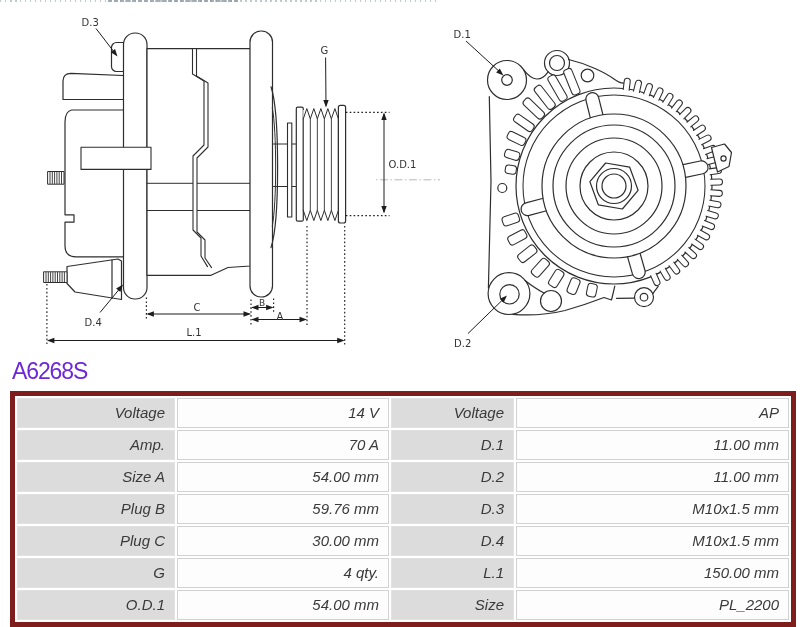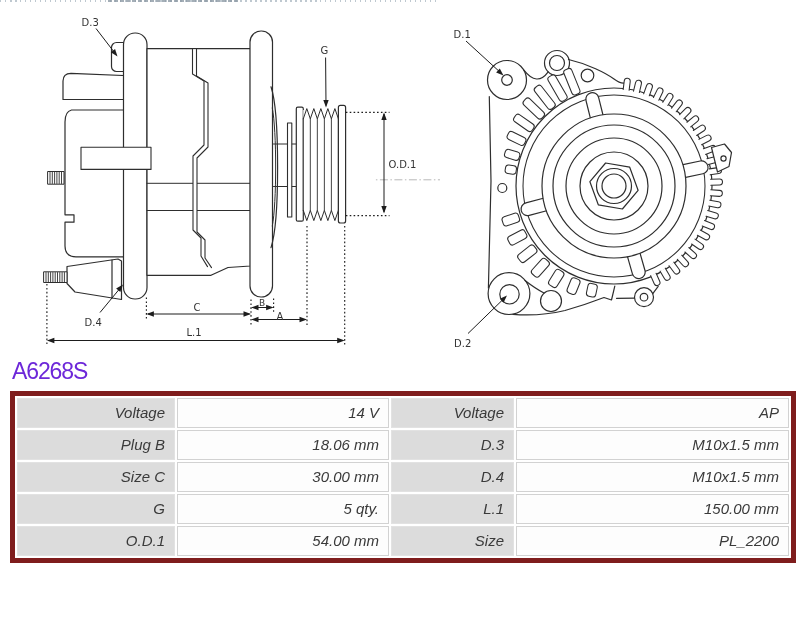--- a/index.html
+++ b/index.html
@@ -280,34 +280,46 @@
         <col style="width:273px">
       </colgroup>
     <tbody id="spec-tbody">
         <tr>
           <td class="lbl">Voltage</td>
           <td class="val">14 V</td>
           <td class="lbl">Voltage</td>
           <td class="val">AP</td>
         </tr>
         <tr>
+          <td class="lbl">Amp.</td>
+          <td class="val">70 A</td>
+          <td class="lbl">D.1</td>
+          <td class="val">11.00 mm</td>
+        </tr>
+        <tr>
+          <td class="lbl">Size A</td>
+          <td class="val">54.00 mm</td>
+          <td class="lbl">D.2</td>
+          <td class="val">11.00 mm</td>
+        </tr>
+        <tr>
           <td class="lbl">Plug B</td>
-          <td class="val">18.06 mm</td>
+          <td class="val">59.76 mm</td>
           <td class="lbl">D.3</td>
           <td class="val">M10x1.5 mm</td>
         </tr>
         <tr>
-          <td class="lbl">Size C</td>
+          <td class="lbl">Plug C</td>
           <td class="val">30.00 mm</td>
           <td class="lbl">D.4</td>
           <td class="val">M10x1.5 mm</td>
         </tr>
         <tr>
           <td class="lbl">G</td>
-          <td class="val">5 qty.</td>
+          <td class="val">4 qty.</td>
           <td class="lbl">L.1</td>
           <td class="val">150.00 mm</td>
         </tr>
         <tr>
           <td class="lbl">O.D.1</td>
           <td class="val">54.00 mm</td>
           <td class="lbl">Size</td>
           <td class="val">PL_2200</td>
         </tr>
       </tbody>

